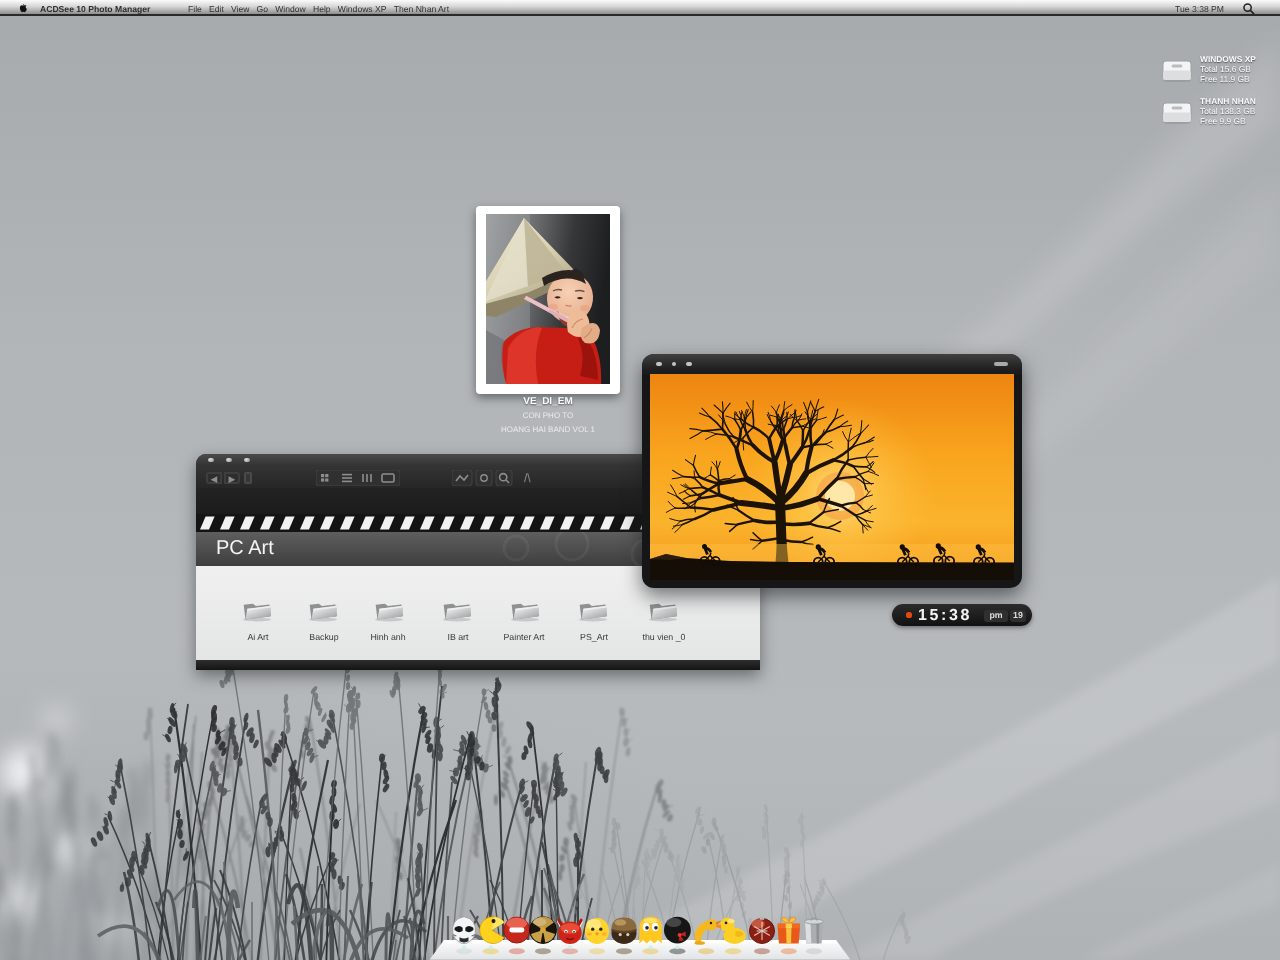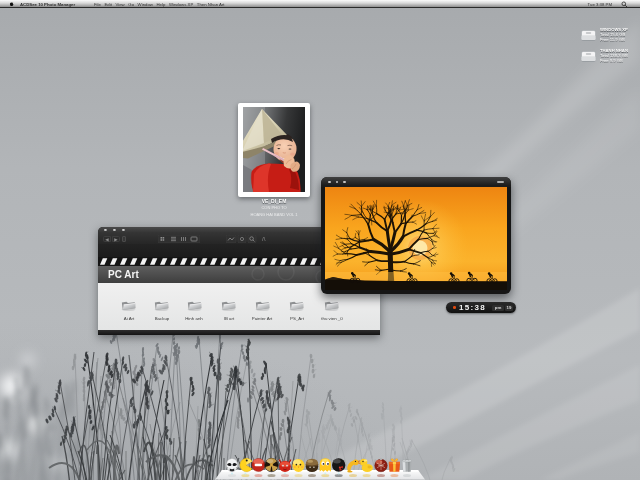--- a/index.html
+++ b/index.html
@@ -1433,21 +1433,21 @@
       <path d="M262,7.8 L266.5,7.8 L269.3,1.2 L264.8,1.2 Z" fill="#f2f2f2"></path>
       <path d="M272,7.8 L276.5,7.8 L279.3,1.2 L274.8,1.2 Z" fill="#f2f2f2"></path>
     </svg>
  <div class="abs" style="left:0;top:39px;width:282px;height:17px;background:linear-gradient(#5e5e5e,#3e3e3e);overflow:hidden">
    <svg class="abs" style="left:140px;top:0" width="142" height="17" viewBox="0 0 142 17" opacity="0.05">
      <circle cx="20" cy="8" r="6" fill="none" stroke="#fff" stroke-width="1.5"></circle>
      <circle cx="48" cy="6" r="8" fill="none" stroke="#fff" stroke-width="1.5"></circle>
      <circle cx="85" cy="11" r="7" fill="none" stroke="#fff" stroke-width="1.5"></circle>
      <circle cx="115" cy="5" r="6" fill="none" stroke="#fff" stroke-width="1.5"></circle>
    </svg>
-   <div class="abs" style="left:10px;top:3px;font-size:10px;font-weight:bold;color:#f5f5f5">PC Art</div>
+   <div class="abs" style="left:10px;top:3px;font-size:10px;font-weight:normal;color:#f5f5f5">PC Art</div>
  </div>
  <div class="abs" style="left:0;top:56px;width:282px;height:47px;background:linear-gradient(#f0f0f0,#e4e5e5)">
       <svg class="abs" style="left:22px;top:14px" width="17" height="14" viewBox="0 0 17 14">
 <defs>
           <linearGradient id="fgrad" x1="0.2" y1="0" x2="0.8" y2="1">
             <stop offset="0" stop-color="#ececed"></stop>
             <stop offset="0.5" stop-color="#c9cbcd"></stop>
             <stop offset="1" stop-color="#a9abad"></stop>
           </linearGradient>
         </defs>

